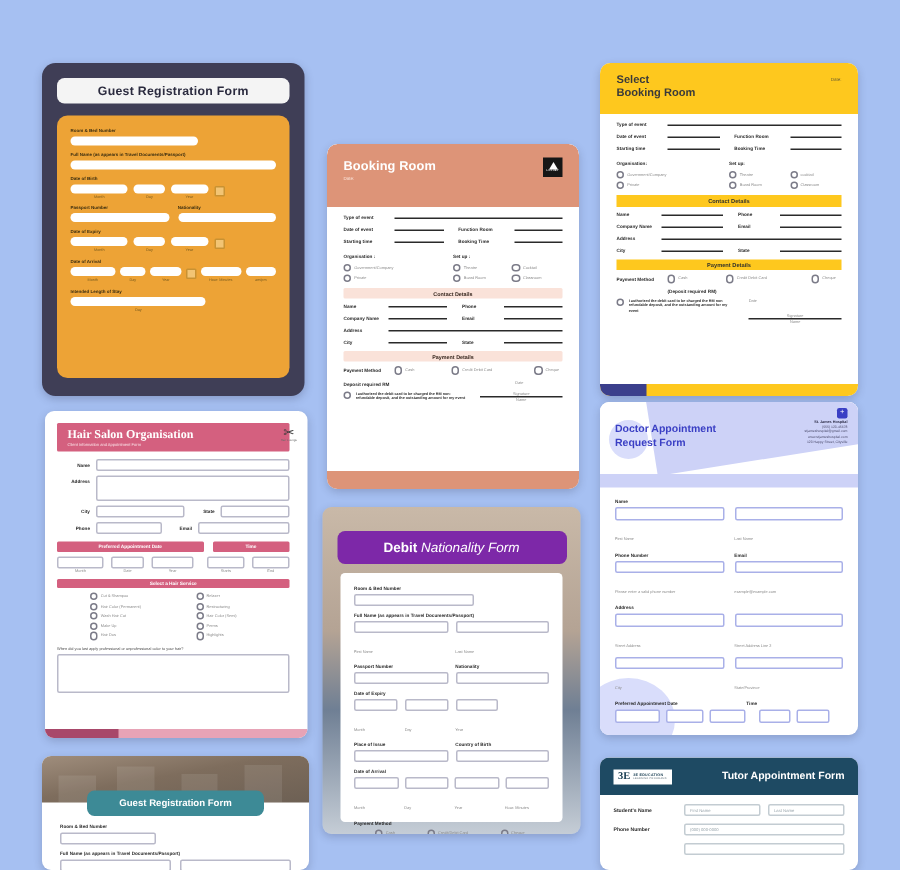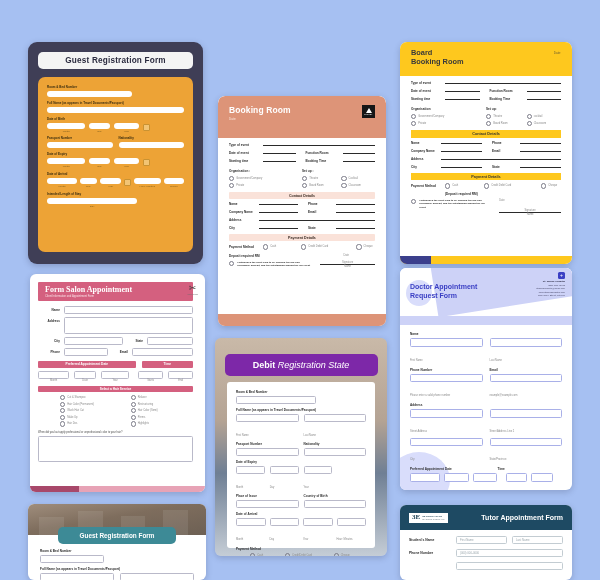--- a/index.html
+++ b/index.html
@@ -328,21 +328,21 @@
           <span style="display:block;border-bottom:.5px solid #2a2a2a"></span>
           <span class="sub" style="display:block;text-align:center">Name</span>
         </span>
       </div>
     </div>
     <div class="foot"></div>
   </div>
 
   <div class="card" id="c3">
     <div class="top">
-      <h1><span>Board</span><br><span>Booking Room</span></h1>
+      <h1><span>Select</span><br><span>Booking Room</span></h1>
       <div class="d">Date:</div>
     </div>
     <div style="padding:5px 11px">
       <div class="row" style="gap:4px;margin-bottom:4px">
           <span class="lbl" style="width:30px">Type of event</span>
           <span class="line"></span>
         </div>
       <div class="row" style="gap:4px;margin-bottom:4px">
           <span class="lbl" style="width:30px">Date of event</span>
           <span class="line"></span>
@@ -438,21 +438,21 @@
         </span>
       </div>
     </div>
     <div class="foot">
         <i></i>
       </div>
   </div>
 
   <div class="card" id="c4">
     <div class="band">
-      <h1>Form Salon Appointment</h1>
+      <h1>Hair Salon Organisation</h1>
       <p>Client Information and Appointment Form</p>
     </div>
     <div class="sci">
       <div class="g">✂</div>
       <div class="t">Hair Lounge</div>
     </div>
     <div style="padding:5px 12px 0 8px">
       <div class="row" style="gap:4px;margin-bottom:3px">
           <span class="lbl" style="width:22px;text-align:right">Name</span>
           <span class="box" style="flex:1"></span>
@@ -549,21 +549,21 @@
       <div class="sub" style="color:#4a4a4a;margin-bottom:2px">When did you last apply professional or unprofessional color to your hair?</div>
       <div class="box" style="height:24px"></div>
     </div>
     <div class="foot">
         <i></i>
       </div>
   </div>
 
   <div class="card" id="c5">
     <div class="pill">
-      <span><span>Debit </span><em>Registration State</em></span>
+      <span><span>Debit </span><em>Nationality Form</em></span>
     </div>
     <div class="sheet">
       <div class="lbl" style="margin-bottom:2px">Room &amp; Bed Number</div>
       <div class="box" style="width:60%"></div>
       <div class="lbl" style="margin:4px 0 2px">Full Name (as appears in Travel Documents/Passport)</div>
       <div class="row" style="gap:5px">
         <span style="flex:1"><span class="box" style="display:block"></span><span class="sub">First Name</span></span>
         <span style="flex:1"><span class="box" style="display:block"></span><span class="sub">Last Name</span></span>
       </div>
       <div class="row" style="gap:5px;margin-top:2px">

